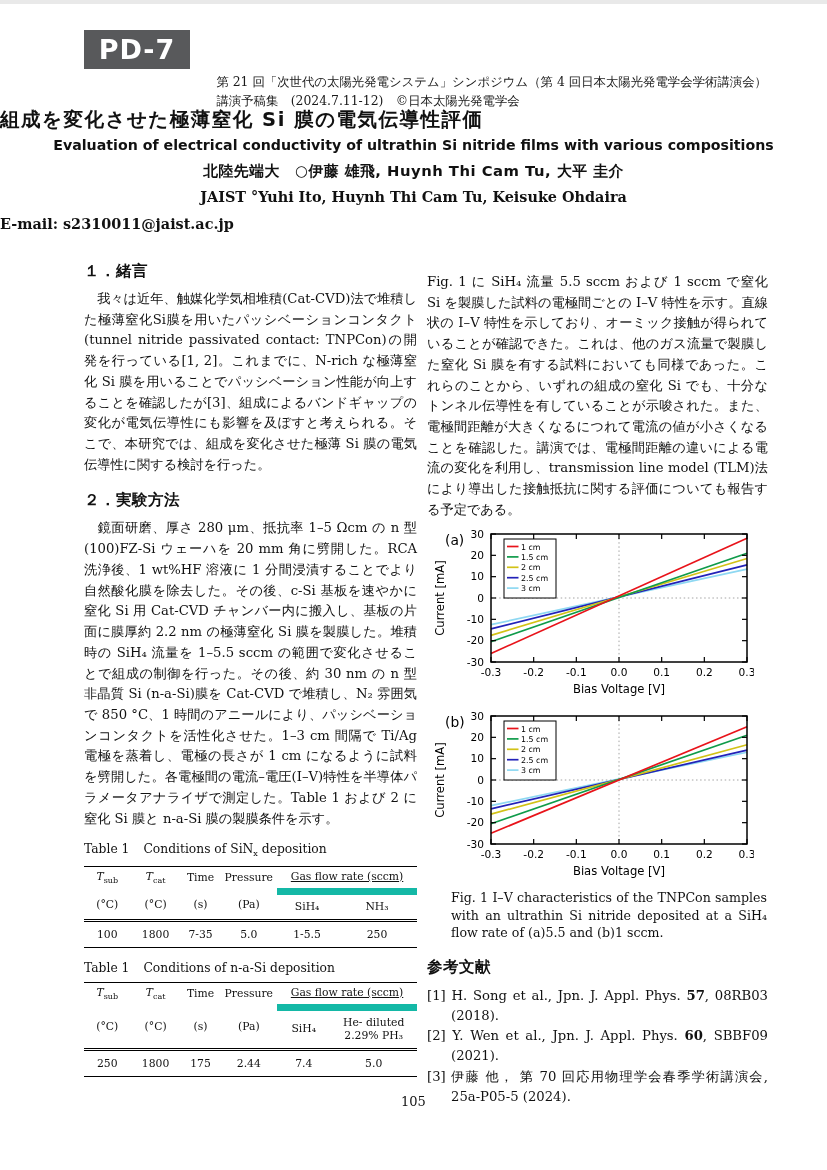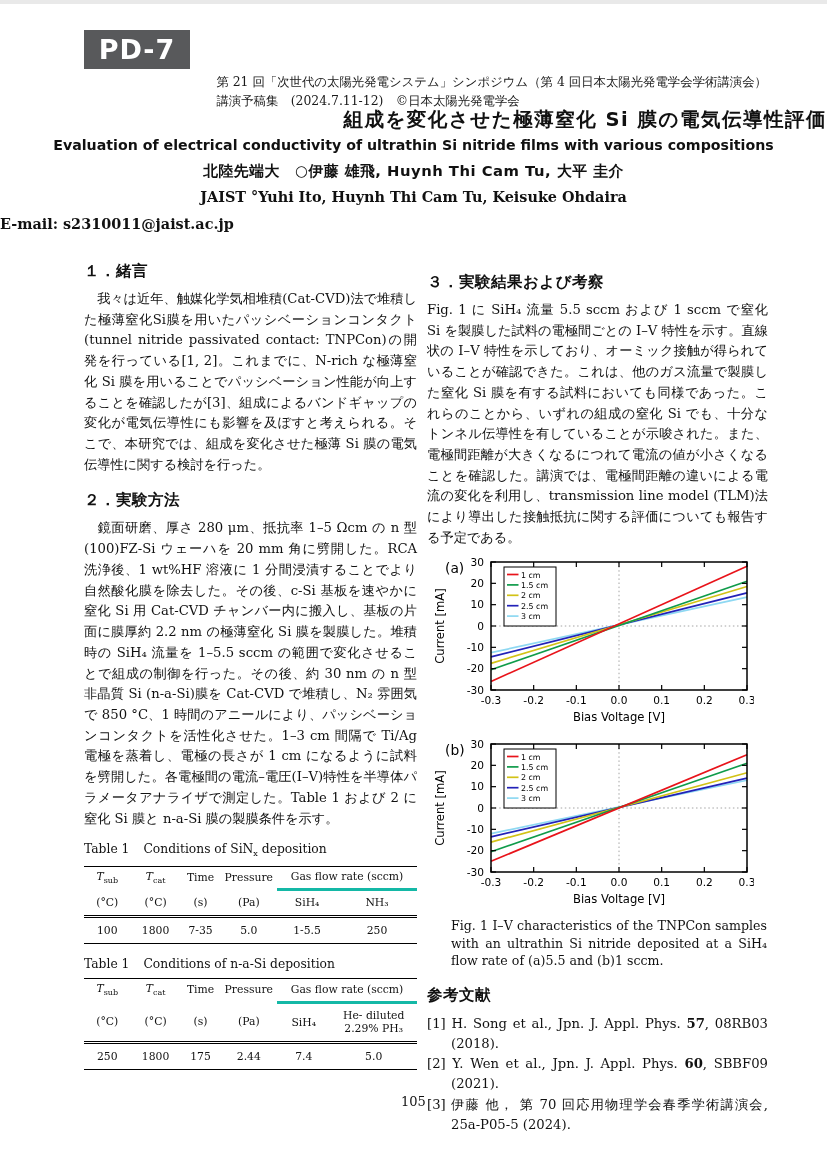--- a/index.html
+++ b/index.html
@@ -15,21 +15,21 @@
     background:#58595b; color:#fff;
     font-family:"DejaVu Sans","Liberation Sans",sans-serif;
     font-weight:bold; font-size:27px; text-align:center; line-height:39px;
     letter-spacing:1px;
   }
   .header-lines {
     position:absolute; right:60px; top:69px; text-align:left;
     font-size:12.4px; line-height:1.5; color:#1a1a1a;
   }
   .title-jp {
-    position:absolute; left:0; top:102px; width:100%; text-align:right;
+    position:absolute; left:0; top:102px; width:100%; text-align:left;
     font-family:"DejaVu Sans","Liberation Sans",sans-serif;
     font-weight:bold; font-size:19.5px; letter-spacing:1.5px;
   }
   .title-en {
     position:absolute; left:0; top:133px; width:100%; text-align:center;
     font-family:"DejaVu Sans","Liberation Sans",sans-serif;
     font-weight:bold; font-size:14.2px;
   }
   .authors-jp {
     position:absolute; left:0; top:158px; width:100%; text-align:center;
@@ -58,21 +58,21 @@
   .tbl-caption { margin-top:13px; font-size:12.3px; }
   .tbl-caption .cap-text { margin-left:14px; }
   table.cond {
     width:100%; border-collapse:collapse; margin-top:7px;
     font-size:10.8px;
   }
   table.cond th, table.cond td {
     font-weight:normal; text-align:center; vertical-align:middle; padding:5px 2px;
   }
   table.cond tr.hdr th { border-top:1.6px solid #000; padding-top:3px; }
-  table.cond th.gas-span { border-bottom:3px solid #14b8a6; }
+  table.cond th.gas-span { border-bottom:7px solid #14b8a6;text-decoration:underline; }
   table.cond tr.units th { border-bottom:3px double #000; padding-bottom:6px; white-space:pre-line; }
   table.cond tr.vals td { border-bottom:1.6px solid #000; padding:6px 2px; }
   .chart { margin-top:6px; margin-left:2px; }
   .fig-caption {
     margin:4px 0 0 24px; width:316px; font-size:12.6px; line-height:1.42;
     text-align:justify;
   }
   .refs-list { list-style:none; margin-top:8px; }
   .refs-list li {
     font-size:13.2px; line-height:1.52; padding-left:24px; text-indent:-24px;
@@ -184,21 +184,20 @@
         <td>175</td>
         <td>2.44</td>
         <td>7.4</td>
         <td>5.0</td>
       </tr>
     </tbody>
       </table>
   </div>
 
   <div class="col col-right">
-    <h2 class="sec-heading">３．実験結果および考察</h2>
     <p class="body-text">Fig. 1 に SiH₄ 流量 5.5 sccm および 1 sccm で窒化 Si を製膜した試料の電極間ごとの I–V 特性を示す。直線状の I–V 特性を示しており、オーミック接触が得られていることが確認できた。これは、他のガス流量で製膜した窒化 Si 膜を有する試料においても同様であった。これらのことから、いずれの組成の窒化 Si でも、十分なトンネル伝導性を有していることが示唆された。また、電極間距離が大きくなるにつれて電流の値が小さくなることを確認した。講演では、電極間距離の違いによる電流の変化を利用し、transmission line model (TLM)法により導出した接触抵抗に関する評価についても報告する予定である。</p>
 
     <div class="chart"><svg width="325" height="172" viewBox="0 0 325 172" font-family="'DejaVu Sans','Liberation Sans',sans-serif">
           <line x1="62" y1="71" x2="318" y2="71" stroke="#9a9a9a" stroke-width="0.9" stroke-dasharray="1.5 2.6"></line>
           <line x1="190" y1="7" x2="190" y2="135" stroke="#9a9a9a" stroke-width="0.9" stroke-dasharray="1.5 2.6"></line>
           <polyline points="62,97.66666666666666 318,42.2" fill="none" stroke="#8ed8f2" stroke-width="1.7"></polyline>
           <polyline points="62,101.93333333333334 318,37.93333333333334" fill="none" stroke="#2222b8" stroke-width="1.7"></polyline>
           <polyline points="62,108.33333333333333 318,31.53333333333333" fill="none" stroke="#d2c216" stroke-width="1.7"></polyline>
           <polyline points="62,114.73333333333333 318,26.200000000000003" fill="none" stroke="#0f9b4a" stroke-width="1.7"></polyline>
           <polyline points="62,126.46666666666667 318,11.266666666666666" fill="none" stroke="#e8131a" stroke-width="1.7"></polyline>

